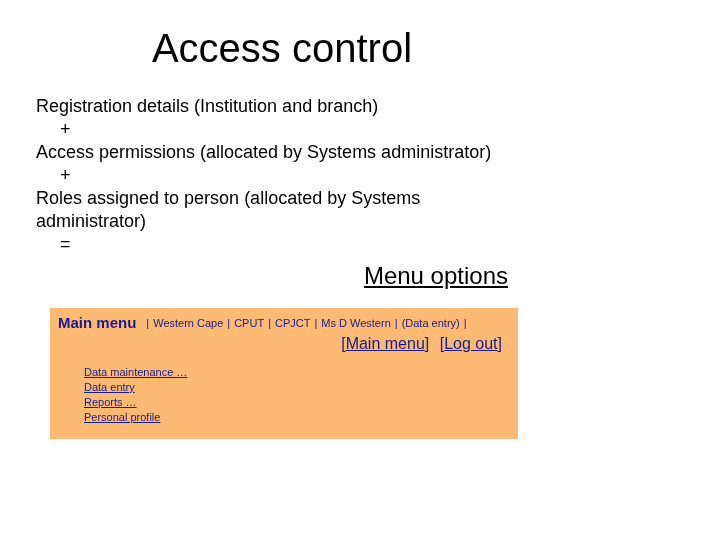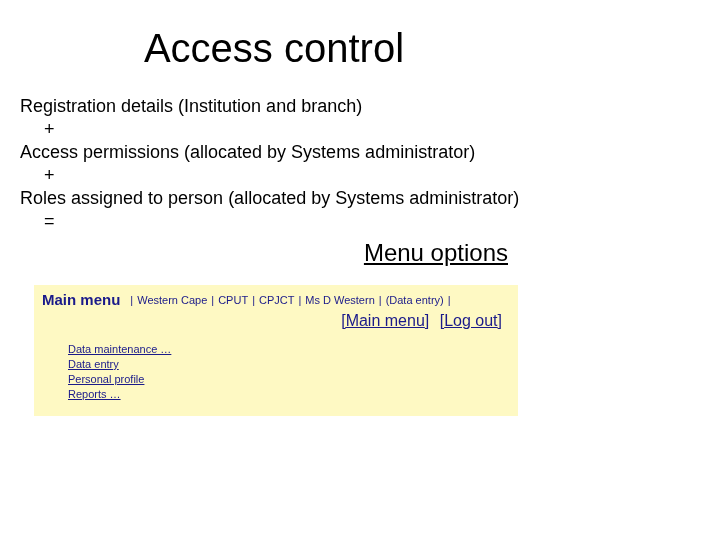--- a/index.html
+++ b/index.html
@@ -9,21 +9,21 @@
     height: 540px;
     background: #ffffff;
     font-family: Arial, Helvetica, sans-serif;
     color: #000;
   }
   .slide {
     width: 572px;
     height: 540px;
     position: relative;
     box-sizing: border-box;
-    padding: 20px 44px 0 20px;
+    padding: 20px 44px 0 36px;
   }
   .title {
     text-align: center;
     font-size: 40px;
     font-weight: 400;
     margin: 6px 0 24px 0;
   }
   .body-text {
     font-size: 18px;
     line-height: 1.28;
@@ -33,21 +33,21 @@
   }
   .menu-options {
     font-size: 24px;
     text-decoration: underline;
     text-align: right;
     margin: 6px 20px 18px 0;
   }
 
   .menu-panel {
     margin: 10px 10px 0 14px;
-    background: #fef9c3;
+    background: #fdba74;
     padding: 0;
     font-family: Arial, Helvetica, sans-serif;
   }
   .menu-header {
     display: flex;
     align-items: center;
     padding: 6px 8px 2px 8px;
     font-size: 11px;
     color: #1a1a8a;
     flex-wrap: wrap;
@@ -120,18 +120,18 @@
       <span class="crumb">(Data entry)</span>
       <span class="sep">|</span>
     </div>
     <div class="menu-sublinks">
       <span class="bracketed u">Main menu</span>
       <span class="bracketed u">Log out</span>
     </div>
     <div class="menu-list">
       <div>Data maintenance …</div>
       <div>Data entry</div>
+      <div>Reports …</div>
       <div>Personal profile</div>
-      <div>Reports …</div>
     </div>
   </div>
 
 </div>
 
 </body></html>

